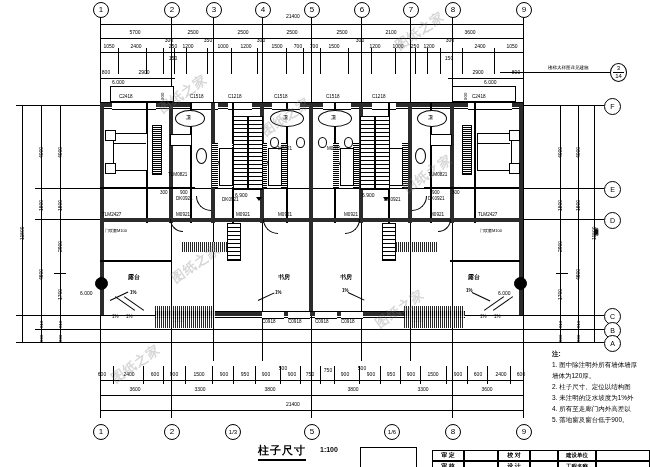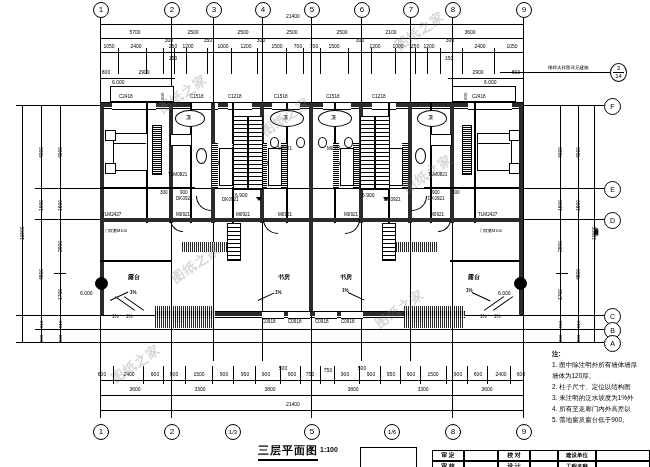--- a/index.html
+++ b/index.html
@@ -545,21 +545,21 @@
   <div class="bub s" style="left:384px;top:424px;font-size:6px;">
       <span>1/6</span>
     </div>
   <div class="bub s" style="left:445px;top:424px;">
       <span>8</span>
     </div>
   <div class="bub s" style="left:516px;top:424px;">
       <span>9</span>
     </div>
 
-  <div class="title" style="left:258px;top:443px;">三层平面图</div>
+  <div class="title" style="left:258px;top:443px;">柱子尺寸</div>
   <div class="scale" style="left:320px;top:446px;">1:100</div>
 
   <div class="notes" style="left:552px;top:348px;">
     <div class="nt">注:</div>
     <div class="n1">1. 图中除注明外所有墙体墙厚</div>
     <div class="n1">墙体为120厚。</div>
     <div class="n1">2. 柱子尺寸、定位以结构图</div>
     <div class="n1">3. 未注明的泛水坡度为1%外</div>
     <div class="n1">4. 所有至走廊门内外高差以</div>
     <div class="n1">5. 落地窗及窗台低于900。</div>

